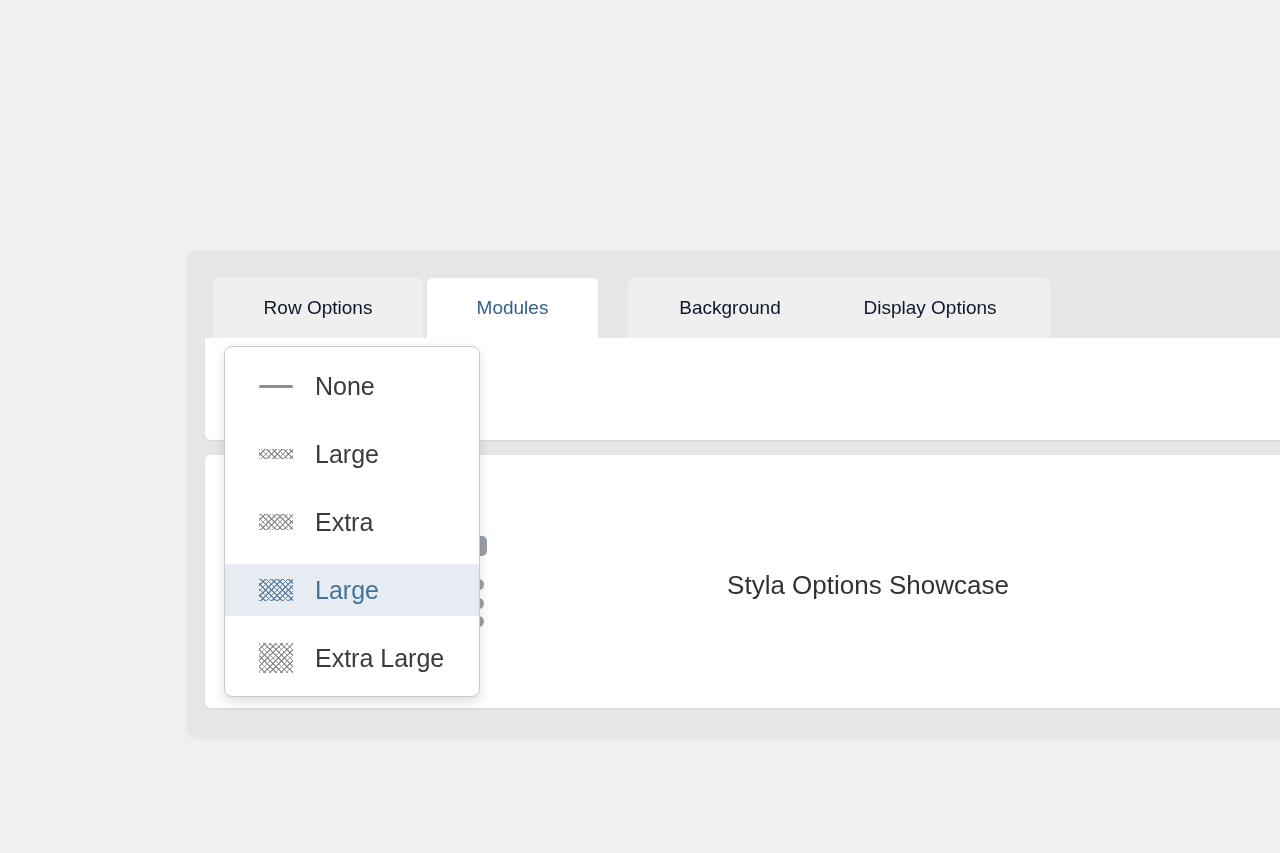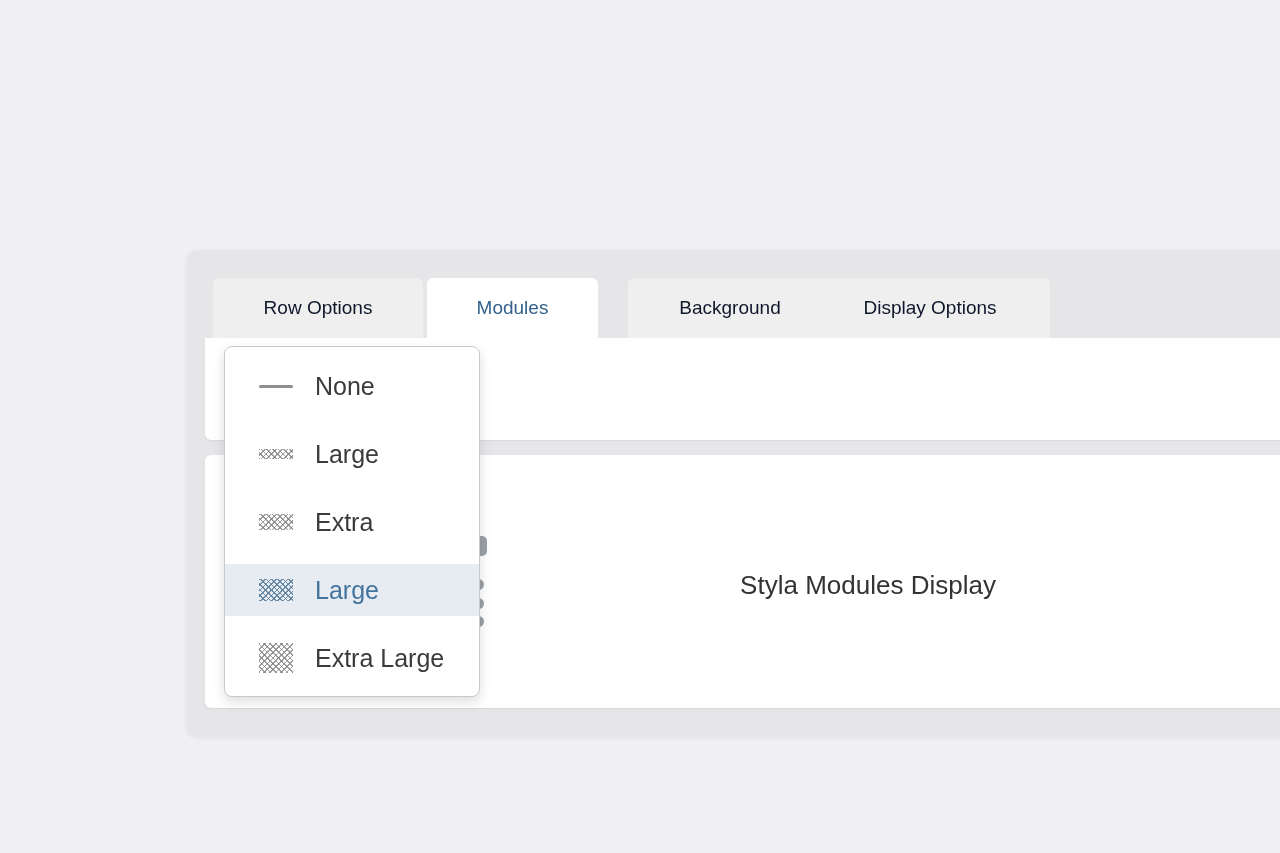--- a/index.html
+++ b/index.html
@@ -135,21 +135,21 @@
 <div class="abs card"></div>
 
 <div class="abs tab t0">Row Options</div>
 <div class="abs tab t1 active">Modules</div>
 <div class="abs tab t2">Background</div>
 <div class="abs tab t3">Display Options</div>
 
 <div class="abs toolbar-panel"></div>
 
 <div class="abs row-panel">
-  <span class="row-title">Styla Modules Display</span>
+  <span class="row-title">Styla Options Showcase</span>
 </div>
 
 <div class="abs handle-bar"></div>
 <div class="abs grip-dot d0"></div>
 <div class="abs grip-dot d1"></div>
 <div class="abs grip-dot d2"></div>
 
 <div class="abs dropdown">
   <div class="dd-item">
     <span class="swatch line-swatch"></span>

